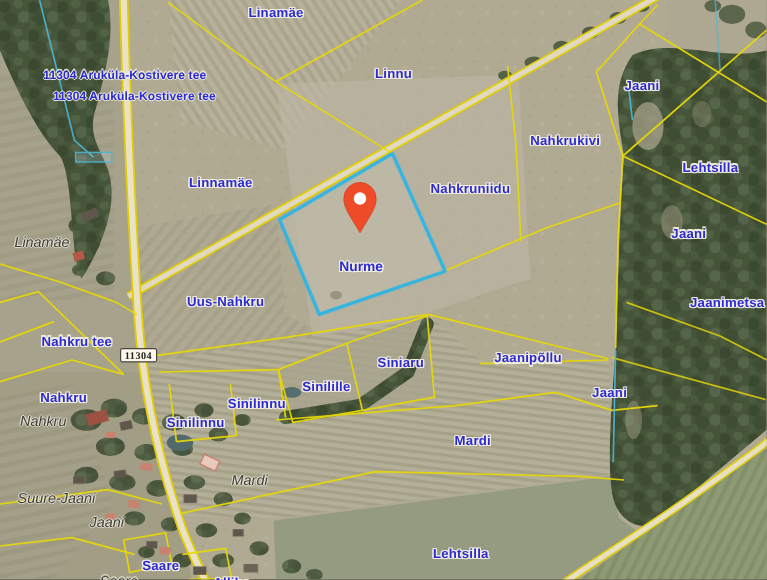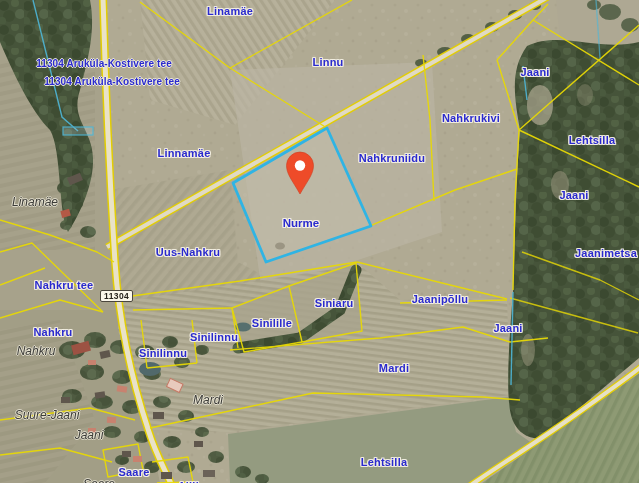--- a/index.html
+++ b/index.html
@@ -28,21 +28,21 @@
     position:absolute; transform:translate(-50%,-50%);
     font-size:10px; font-weight:bold; color:#2a2ace; white-space:nowrap; letter-spacing:.1px;
     text-shadow:-1px 0 0 rgba(242,238,226,.9),1px 0 0 rgba(242,238,226,.9),
       0 -1px 0 rgba(242,238,226,.9),0 1px 0 rgba(242,238,226,.9);
   }
   .shield{
     position:absolute; left:100px; top:290px; z-index:25;
     transform:translate(0,0);
     background:#fbf7ea; border:1px solid #4a463c; border-radius:2px;
     font-size:8.5px; font-weight:bold; color:#26231c;
-    padding:0px 3px; line-height:10px; letter-spacing:.4px;
+    padding:0px 3px; line-height:10px; letter-spacing:.4px;font-family:Liberation Serif, serif;
   }
   .pin-wrap{position:absolute; left:285px; top:151px; z-index:30; pointer-events:auto;}
   .marker-label{
     position:absolute; left:301px; top:200px; z-index:21;
     transform:translate(-50%,-50%);
     font-size:11.5px; font-weight:bold; color:#2a2ace;
     text-shadow:-1px 0 0 #f3efe3,1px 0 0 #f3efe3,0 -1px 0 #f3efe3,0 1px 0 #f3efe3,
       -1px -1px 0 #f3efe3,1px 1px 0 #f3efe3,1px -1px 0 #f3efe3,-1px 1px 0 #f3efe3;
     margin-top:23px;
   }

